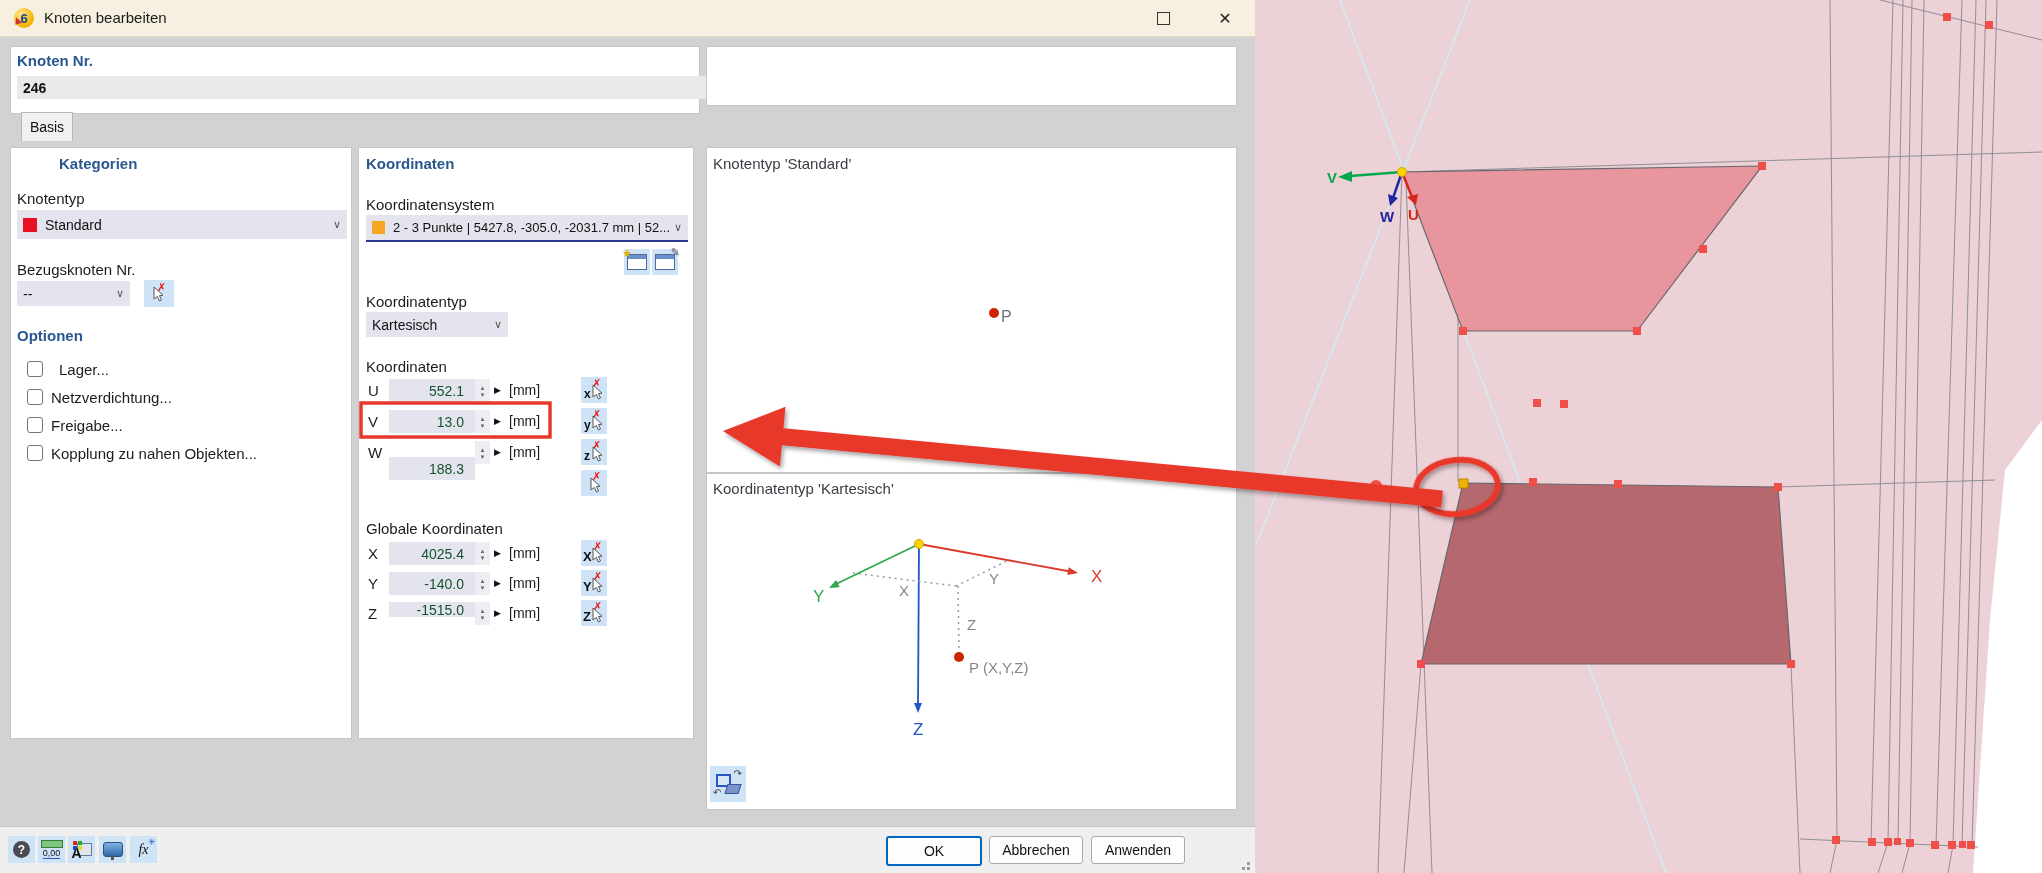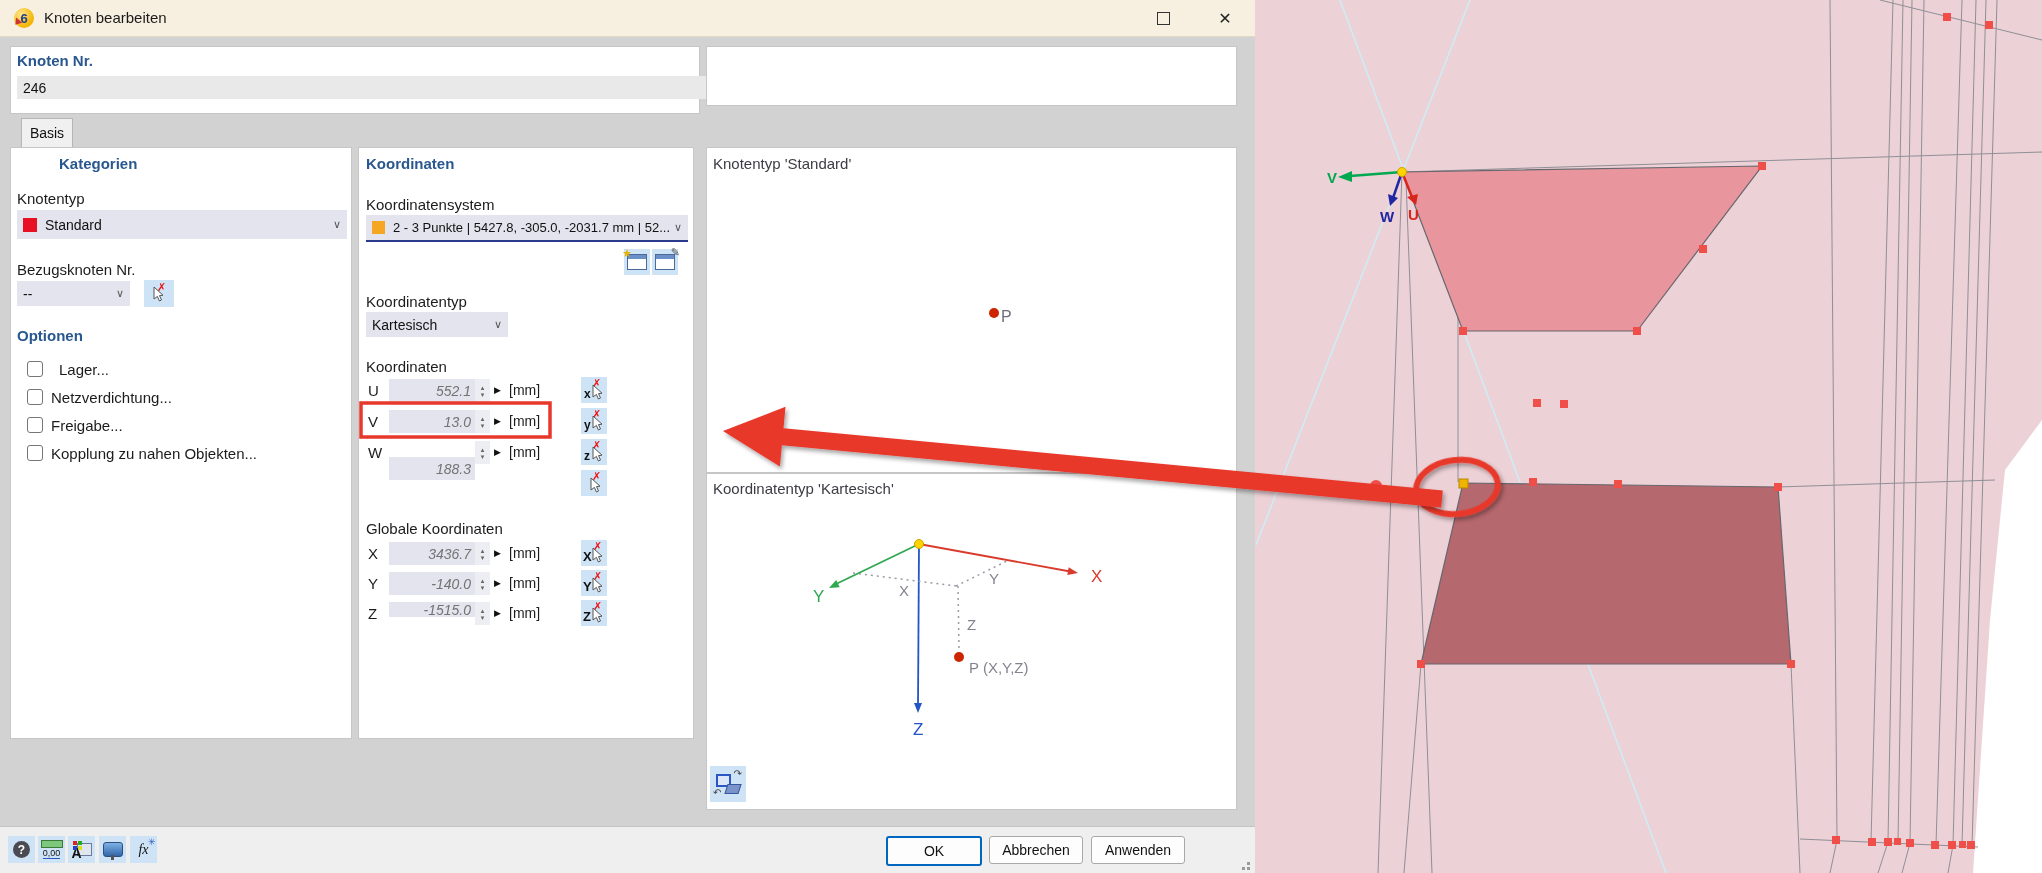--- a/index.html
+++ b/index.html
@@ -17,21 +17,21 @@
     color:#1f3f8f;font-size:13px;font-weight:bold;}
   .app-icon:after{content:"";position:absolute;left:-2px;bottom:-1px;border:4px solid transparent;border-top:6px solid #c33;transform:rotate(40deg);}
   .box{background:#ffffff;border:1px solid #c6c6c6;}
   .sec-h{font-size:15px;font-weight:bold;color:#29578f;}
   .lbl{font-size:15px;color:#1c1c1c;}
   .cap{font-size:15px;color:#3c3c44;}
   .field{background:#e9e9e9;font-size:14px;color:#111;display:flex;align-items:center;padding:0 6px;box-sizing:border-box;}
   .dd{background:#e4e4ee;display:flex;align-items:center;box-sizing:border-box;padding:0 6px;font-size:14px;color:#111;}
   .dd .chev{margin-left:auto;color:#555;font-size:11px;}
   .csq{width:14px;height:14px;margin-right:8px;flex:0 0 auto;}
-  .num-field{background:#e4e4ee;font-size:14px;color:#737373;display:flex;align-items:center;justify-content:flex-end;padding:0 4px;box-sizing:border-box;font-style:italic;}
+  .num-field{background:#e4e4ee;font-size:14px;color:#14532d;display:flex;align-items:center;justify-content:flex-end;padding:0 11px;box-sizing:border-box;}
   .spinner{width:15px;background:#ededf4;display:flex;flex-direction:column;align-items:center;justify-content:center;color:#666;font-size:7px;line-height:7px;}
   .flyout{font-size:9px;color:#111;}
   .unit{font-size:14px;color:#1c1c1c;}
   .pick-btn{width:26px;height:26px;background:#cfe3f6;position:absolute;}
   .pick-btn svg{position:absolute;left:0;top:0;}
   .mini-btn{width:26px;height:26px;background:#cfe3f6;position:absolute;display:flex;align-items:center;justify-content:center;}
   .tab{background:#f0f0f0;border:1px solid #b5b5b5;border-bottom:none;display:flex;align-items:center;justify-content:center;font-size:14px;color:#111;}
   .cb-box{width:16px;height:16px;background:#fff;border:1px solid #767676;border-radius:3px;box-sizing:border-box;}
   .cb-lbl{font-size:15px;color:#1c1c1c;}
   .btn{background:#fdfdfd;border:1px solid #a9a9a9;border-radius:3px;display:flex;align-items:center;justify-content:center;font-size:14px;color:#111;}
@@ -81,26 +81,26 @@
       <div class="abs win-btn" style="left:1140px;">
           <span class="max-glyph"></span>
         </div>
       <div class="abs win-btn" style="left:1202px;">
           <span>✕</span>
         </div>
     </div>
 
     <div class="abs box" style="left:10px;top:46px;width:688px;height:66px;">
       <div class="abs sec-h" style="left:6px;top:5px;">Knoten Nr.</div>
-      <div class="abs field" style="left:6px;top:29px;width:783px;height:23px;">246</div>
+      <div class="abs field" style="left:6px;top:29px;width:783px;height:23px;font-weight:bold;">246</div>
     </div>
 
     <div class="abs box" style="left:706px;top:46px;width:529px;height:58px;"></div>
 
-    <div class="abs tab" style="left:21px;top:118px;width:50px;height:28px;">Basis</div>
+    <div class="abs tab" style="left:21px;top:112px;width:50px;height:28px;">Basis</div>
 
     <div class="abs box" style="left:10px;top:147px;width:340px;height:590px;">
       <div class="abs sec-h" style="left:6px;top:7px;margin-left:42px;">Kategorien</div>
       <div class="abs lbl" style="left:6px;top:42px;">Knotentyp</div>
       <div class="abs dd" style="left:6px;top:62px;width:330px;height:29px;">
         <span class="csq" style="background:#e81123;"></span>
         <span>Standard</span>
         <span class="chev">∨</span>
       </div>
       <div class="abs lbl" style="left:6px;top:113px;">Bezugsknoten Nr.</div>
@@ -183,21 +183,21 @@
       <div class="abs spinner" style="left:116px;top:293px;height:23px;">
           <span>▴</span>
           <span>▾</span>
         </div>
       <div class="abs flyout" style="left:135px;top:299px;">▶</div>
       <div class="abs unit" style="left:150px;top:296px;">[mm]</div>
 
       <div class="abs lbl" style="left:7px;top:372px;">Globale Koordinaten</div>
 
       <div class="abs lbl" style="left:9px;top:397px;">X</div>
-      <div class="abs num-field" style="left:30px;top:394px;width:86px;height:23px;">3436.7</div>
+      <div class="abs num-field" style="left:30px;top:394px;width:86px;height:23px;">4025.4</div>
       <div class="abs spinner" style="left:116px;top:394px;height:23px;">
           <span>▴</span>
           <span>▾</span>
         </div>
       <div class="abs flyout" style="left:135px;top:400px;">▶</div>
       <div class="abs unit" style="left:150px;top:397px;">[mm]</div>
 
       <div class="abs lbl" style="left:9px;top:427px;">Y</div>
       <div class="abs num-field" style="left:30px;top:424px;width:86px;height:23px;">-140.0</div>
       <div class="abs spinner" style="left:116px;top:424px;height:23px;">

